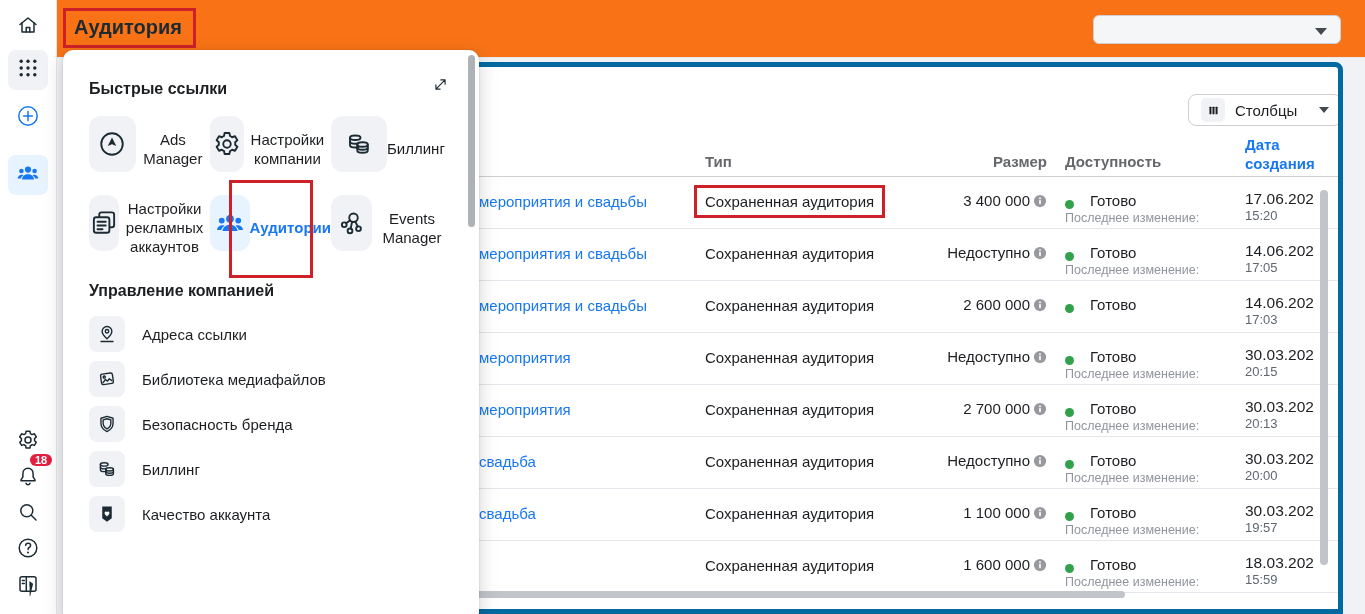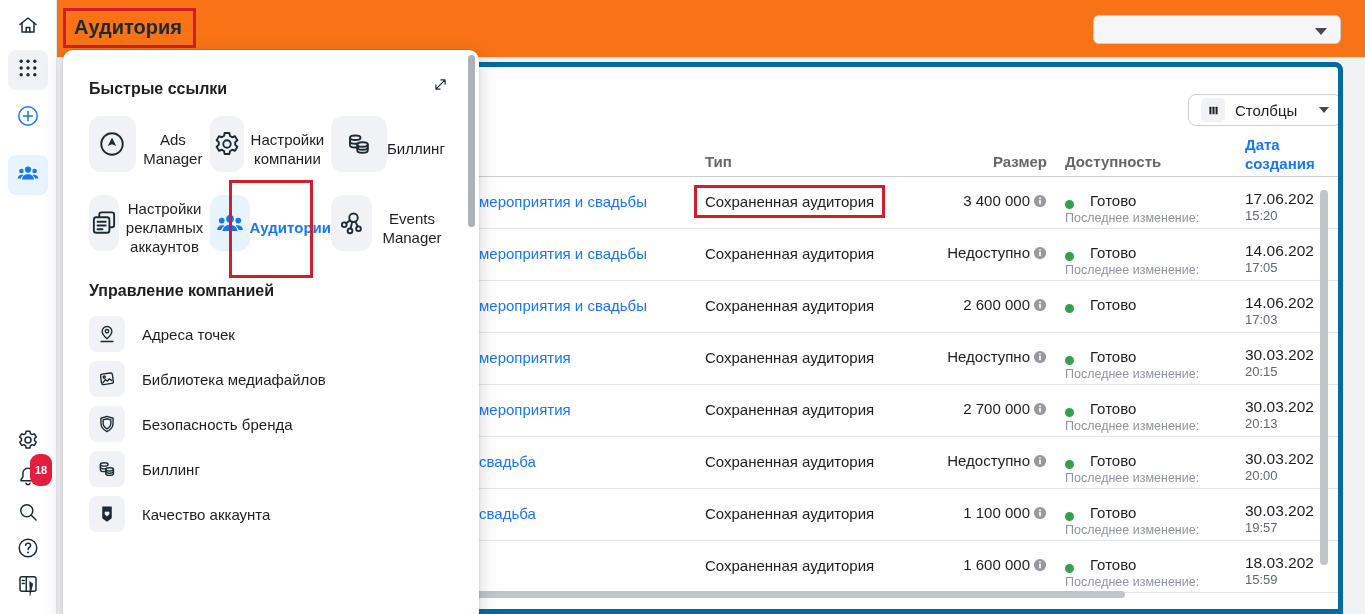--- a/index.html
+++ b/index.html
@@ -19,21 +19,21 @@
   .side-item{position:relative;display:flex;align-items:center;justify-content:center;width:40px;height:40px;color:#1c2b33;cursor:pointer}
   .side-item svg{width:24px;height:24px}
   .side-top .side-item:nth-child(1){margin-top:7px}
   .side-top .side-item:nth-child(2){margin-top:3px}
   .side-top .side-item:nth-child(3){margin-top:8px}
   .side-top .side-item:nth-child(4){margin-top:17px}
   .side-bottom .side-item{width:34px;height:34px}
   .side-item.tile{background:var(--bg-tile);border-radius:8px}
   .side-item.active{background:var(--bg-tile-active);color:var(--accent-blue)}
   .side-item.accent{color:var(--accent-blue)}
-  .nav-badge{position:absolute;left:19px;top:-7px;min-width:16px;padding:10px 5px;background:var(--badge-red);color:#fff;font-size:11px;font-weight:700;border-radius:9px;line-height:1.1;text-align:left}
+  .nav-badge{position:absolute;left:19px;top:-7px;min-width:16px;padding:0 5px;background:var(--badge-red);color:#fff;font-size:11px;font-weight:700;border-radius:9px;line-height:1.1;text-align:left}
   .nav-badge:empty{display:none}
 
   
   .topbar{position:absolute;left:57px;top:0;width:1308px;height:58px;background:#f97316;border-bottom:1px solid #e8eaed;z-index:20}
   .page-title{position:absolute;left:17px;top:16px;font-size:20px;font-weight:700;color:#1c2b33}
   .title-hl{position:absolute;left:6px;top:8px;width:133px;height:40px;border:3px solid var(--red-highlight)}
   .acct-select{position:absolute;right:24px;top:15px;width:248px;height:29px;background:#f5f6f7;border:1px solid #ccd0d5;border-radius:6px;cursor:pointer}
   .acct-select .caret{position:absolute;right:13px;top:12px}
   .caret{width:0;height:0;border-left:6px solid transparent;border-right:6px solid transparent;border-top:7px solid #444950;display:inline-block}
 
@@ -475,21 +475,21 @@
       <div class="section-title">Управление компанией</div>
       <div>
   <div class="menu-item">
     <span class="mi-tile">
               <svg viewBox="0 0 24 24" fill="none" stroke="currentColor" stroke-width="1.5" stroke-linecap="round" stroke-linejoin="round">
                 <path d="M12 3.8a5.3 5.3 0 0 1 5.3 5.3c0 3.3-2.9 6.1-5.3 8.1-2.4-2-5.3-4.8-5.3-8.1A5.3 5.3 0 0 1 12 3.8z"></path>
                 <circle cx="12" cy="9" r="1.9"></circle>
                 <path d="M5.5 20.2h13"></path>
               </svg>
             </span>
-    <span class="mi-label">Адреса точек</span>
+    <span class="mi-label">Адреса ссылки</span>
   </div>
 
   <div class="menu-item">
     <span class="mi-tile">
               <svg viewBox="0 0 24 24" fill="none" stroke="currentColor" stroke-width="1.5" stroke-linecap="round" stroke-linejoin="round">
                 <g transform="rotate(-8 12 12)">
                   <rect x="5.5" y="6" width="13" height="11.5" rx="2"></rect>
                   <circle cx="9.3" cy="9.5" r="1.2"></circle>
                   <path d="M7 15.5l3.2-3.2 2.1 2.1 2.3-2.3 2.4 2.4"></path>
                 </g>

